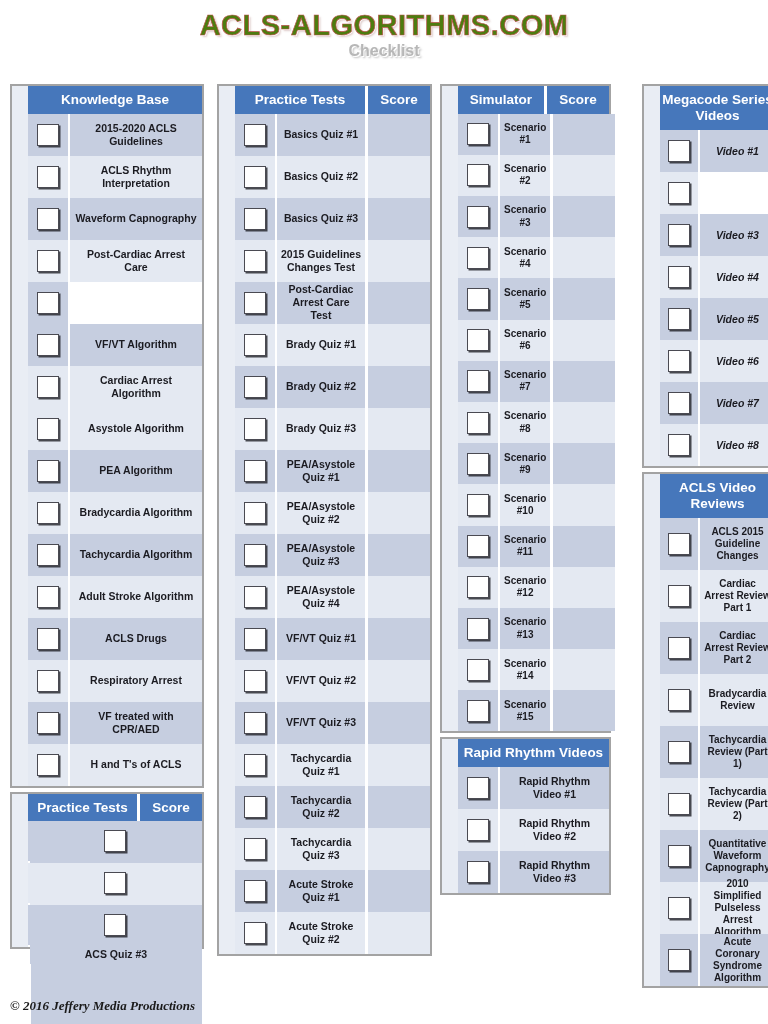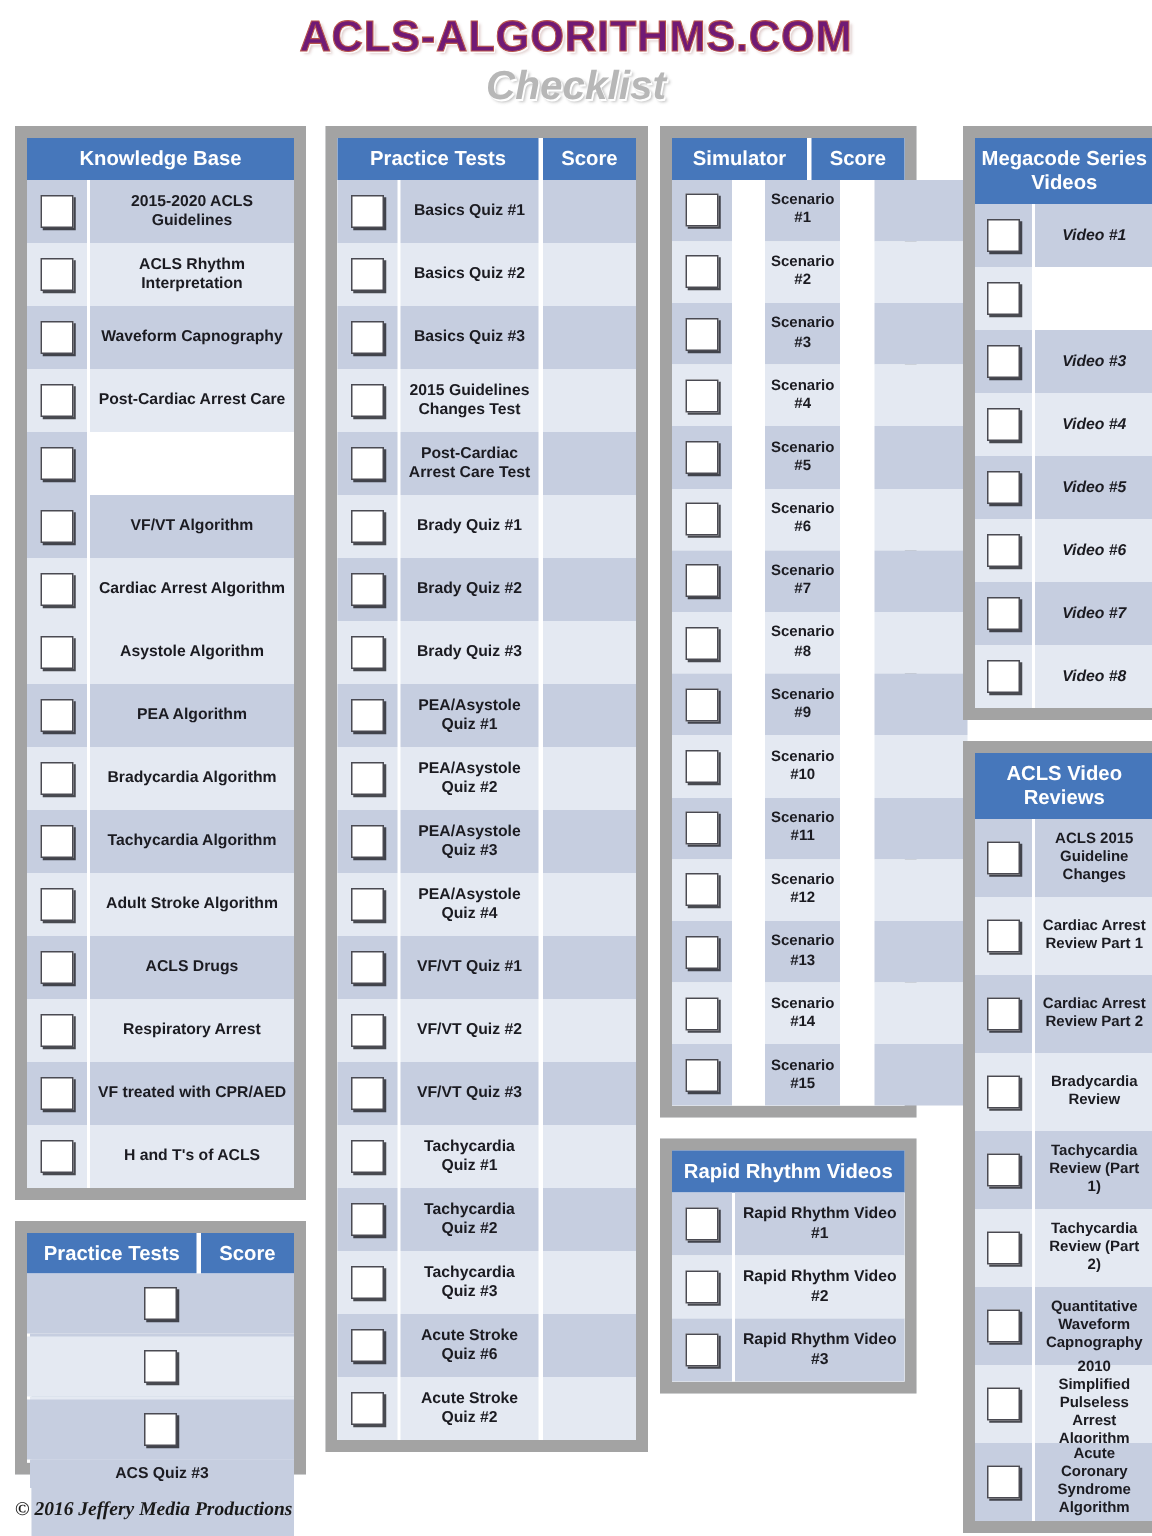--- a/index.html
+++ b/index.html
@@ -18,57 +18,57 @@
 
   
   #page-header {
     text-align: center;
     padding-top: 10px;
   }
   #site-title {
     font-size: 29px;
     font-weight: bold;
     letter-spacing: 0.5px;
-    color: #701a75;
+    color: #4d7c0f;
     -webkit-text-stroke: 0.7px #b8534a;
     text-shadow: 1px 1px 0 rgba(255,255,255,0.85), 2px 2px 2px rgba(150,90,85,0.30);
     line-height: 1.05;
   }
   #site-subtitle {
-    font-size: 27px;
+    font-size: 16px;
     font-weight: bold;
     color: #b7b7b7;
     text-shadow: 1px 1px 0 #ffffff, 2px 2px 2px rgba(120,120,120,0.45);
     margin-top: 3px;
     line-height: 1.05;
-    font-style: italic;
   }
 
   
   #board {
     position: absolute;
     top: 84px;
     left: 0;
     width: 768px;
   }
   .col {
     position: absolute;
     top: 0;
   }
   #col-kb     { left: 10px;  width: 194px; }
   #col-pt     { left: 217px; width: 215px; }
   #col-sim    { left: 440px; width: 171px; }
   #col-videos { left: 642px; width: 135px; }
 
   
   .tbl {
-    border: 8px solid #a3a3a3;
+    border: 2px solid #a3a3a3;
     background: #e9edf4;
     box-sizing: border-box;
-    margin-bottom: 14px;
+    margin-bottom: 4px;
+    padding-left: 16px;
   }
   .thead {
     display: flex;
     background: #ffffff;
   }
   .thead .hcell {
     background: #4677bb;
     color: #ffffff;
     font-weight: bold;
     text-align: center;
@@ -135,21 +135,21 @@
     background: #ffffff;
     border: 1.6px solid #4a4a52;
     box-shadow: 1.5px 1.5px 0 rgba(20,20,25,0.75);
     box-sizing: border-box;
   }
 
   
   #tbl-kb   .row { height: 42px; }
   #tbl-acs  .row { height: 42px; flex-direction: column; }
   #tbl-pt   .row { height: 42px; }
-  #tbl-sim  .row { height: 41.2px; gap: 20px; }
+  #tbl-sim  .row { height: 41.2px; }
   #tbl-rrv  .row { height: 42px; }
   #tbl-mcv  .row { height: 42px; font-style: italic; }
   #tbl-avr  .row { height: 52px; }
 
   #tbl-sim .label-cell { font-size: 10px; }
   #tbl-mcv .cb-cell { flex: 0 0 38px; }
   #tbl-avr .cb-cell { flex: 0 0 38px; }
   #tbl-avr .label-cell { font-size: 10px; }
 
   
@@ -438,21 +438,21 @@
             <div class="cb-cell">
               <div class="checkbox"></div>
             </div>
             <div class="label-cell">Tachycardia Quiz #3</div>
             <div class="score-cell"></div>
           </div>
           <div class="row odd">
             <div class="cb-cell">
               <div class="checkbox"></div>
             </div>
-            <div class="label-cell">Acute Stroke Quiz #6</div>
+            <div class="label-cell">Acute Stroke Quiz #1</div>
             <div class="score-cell"></div>
           </div>
           <div class="row even">
             <div class="cb-cell">
               <div class="checkbox"></div>
             </div>
             <div class="label-cell">Acute Stroke Quiz #2</div>
             <div class="score-cell"></div>
           </div>
         </div>

